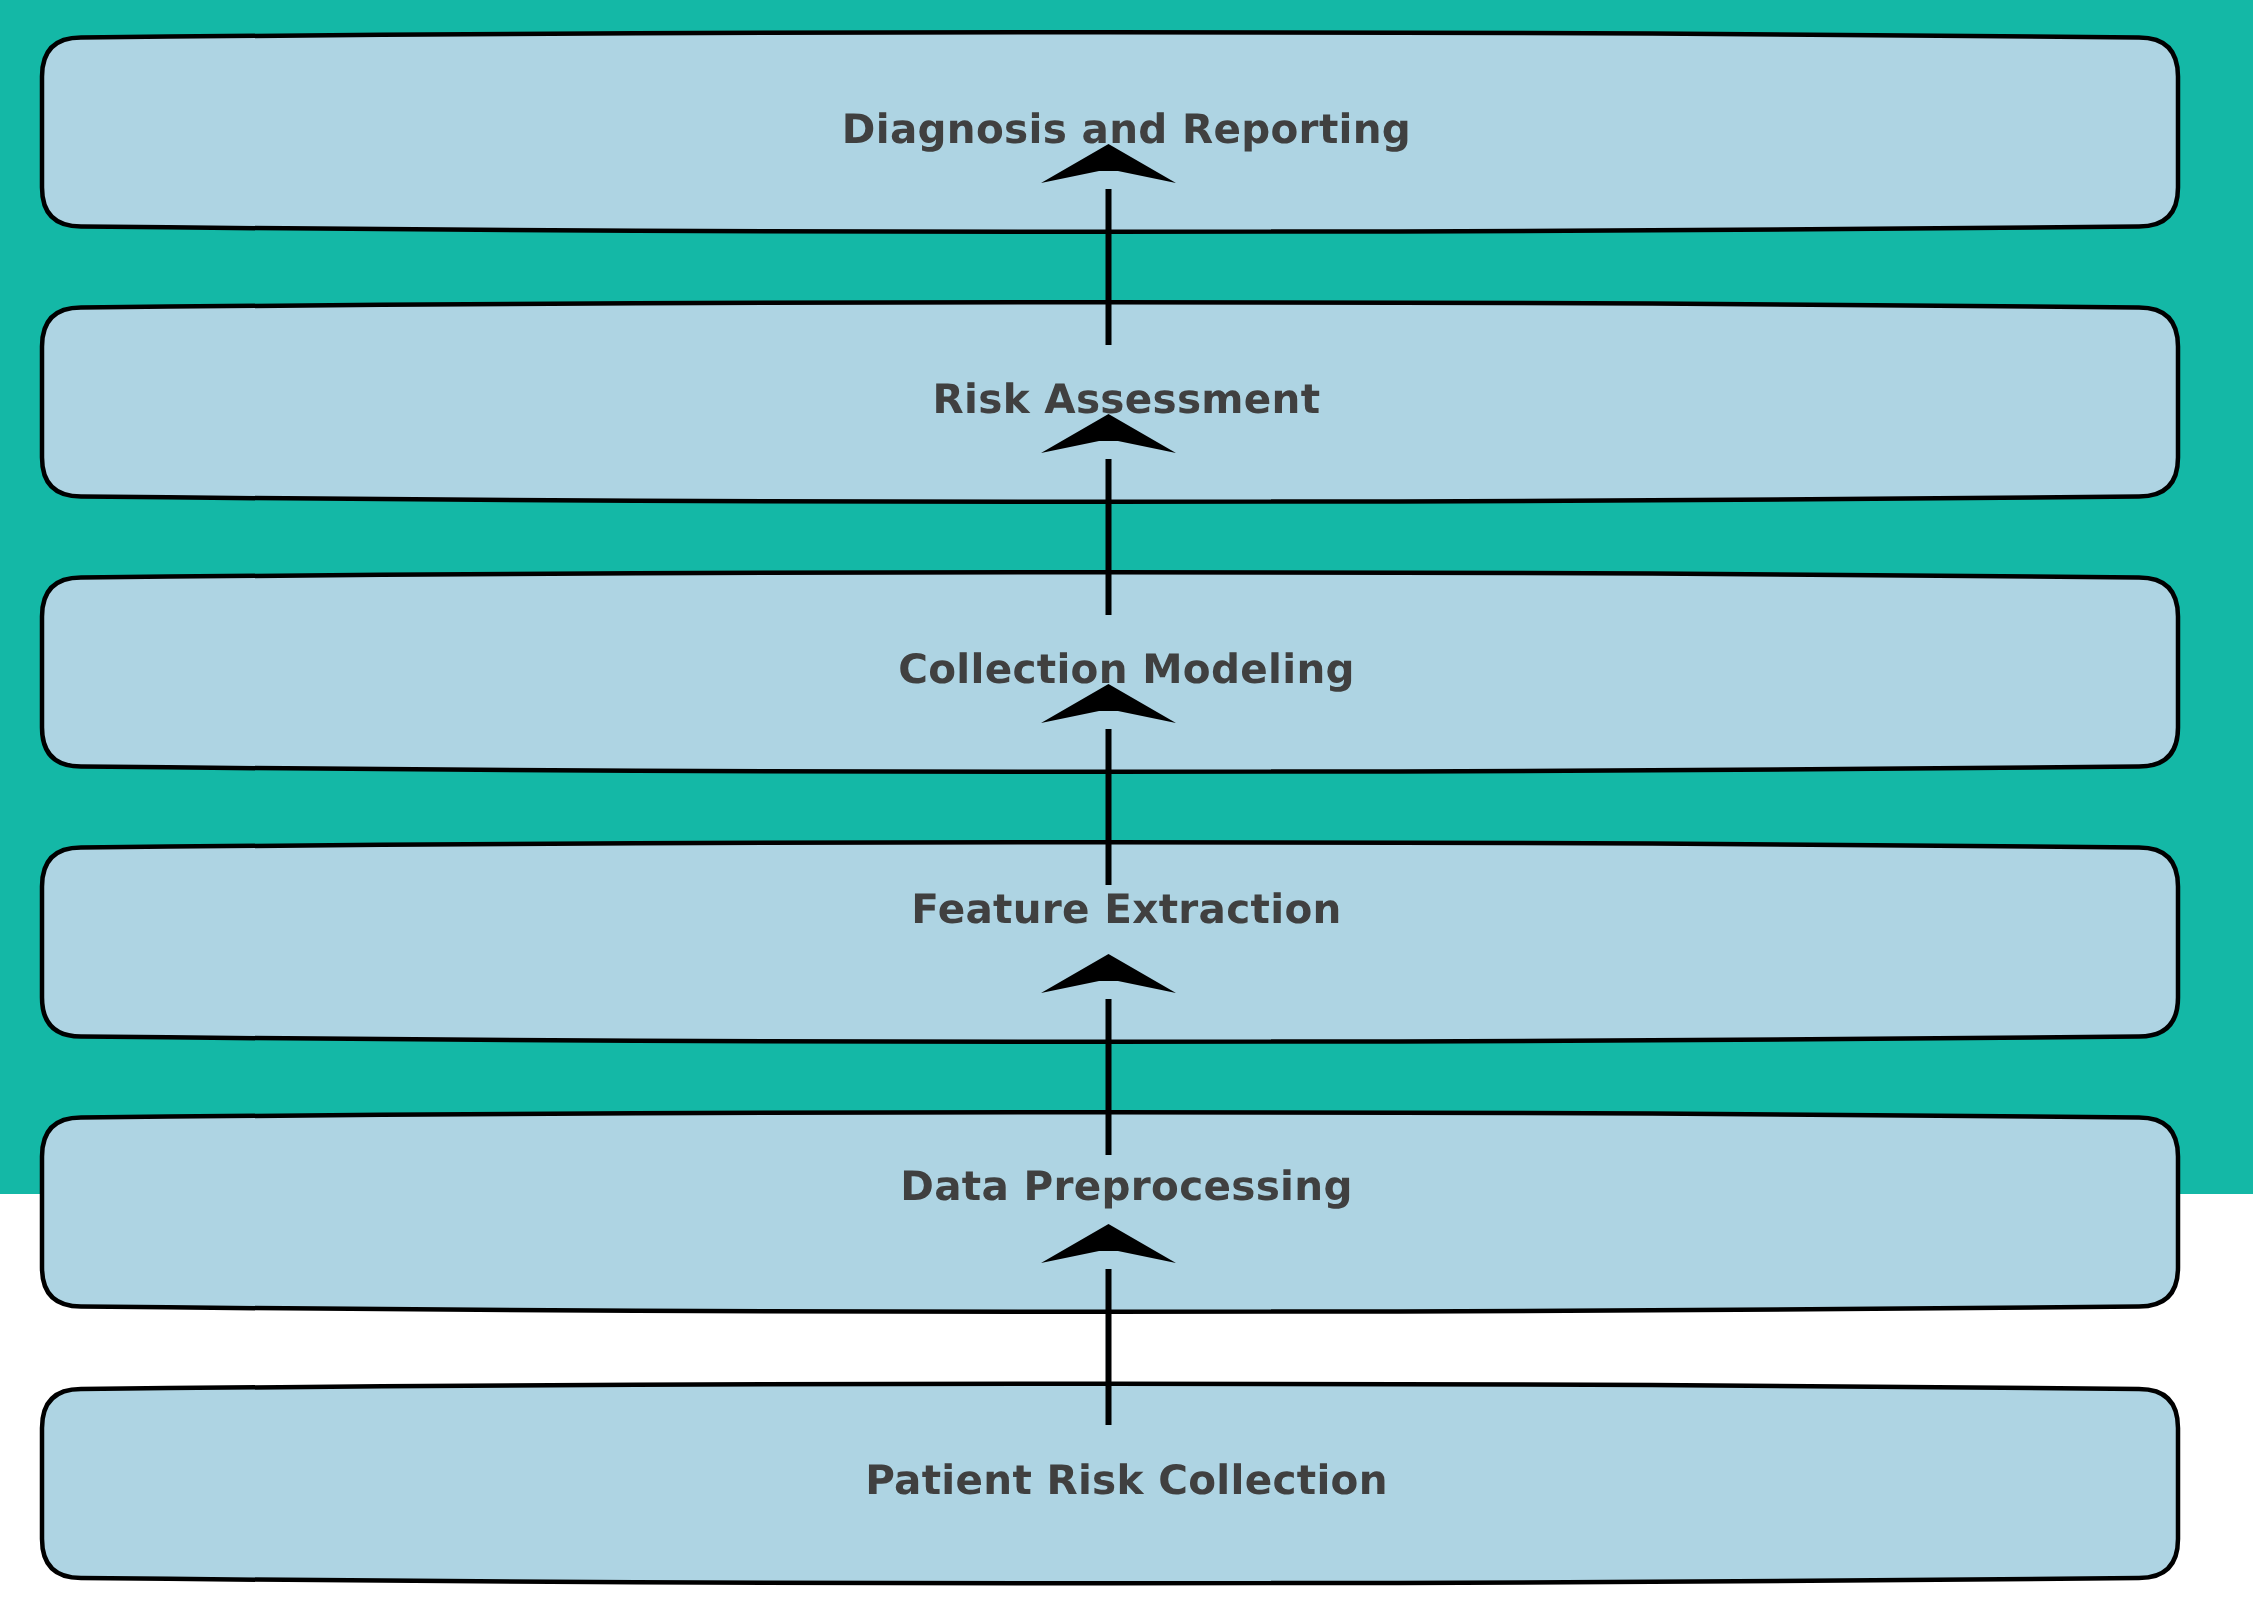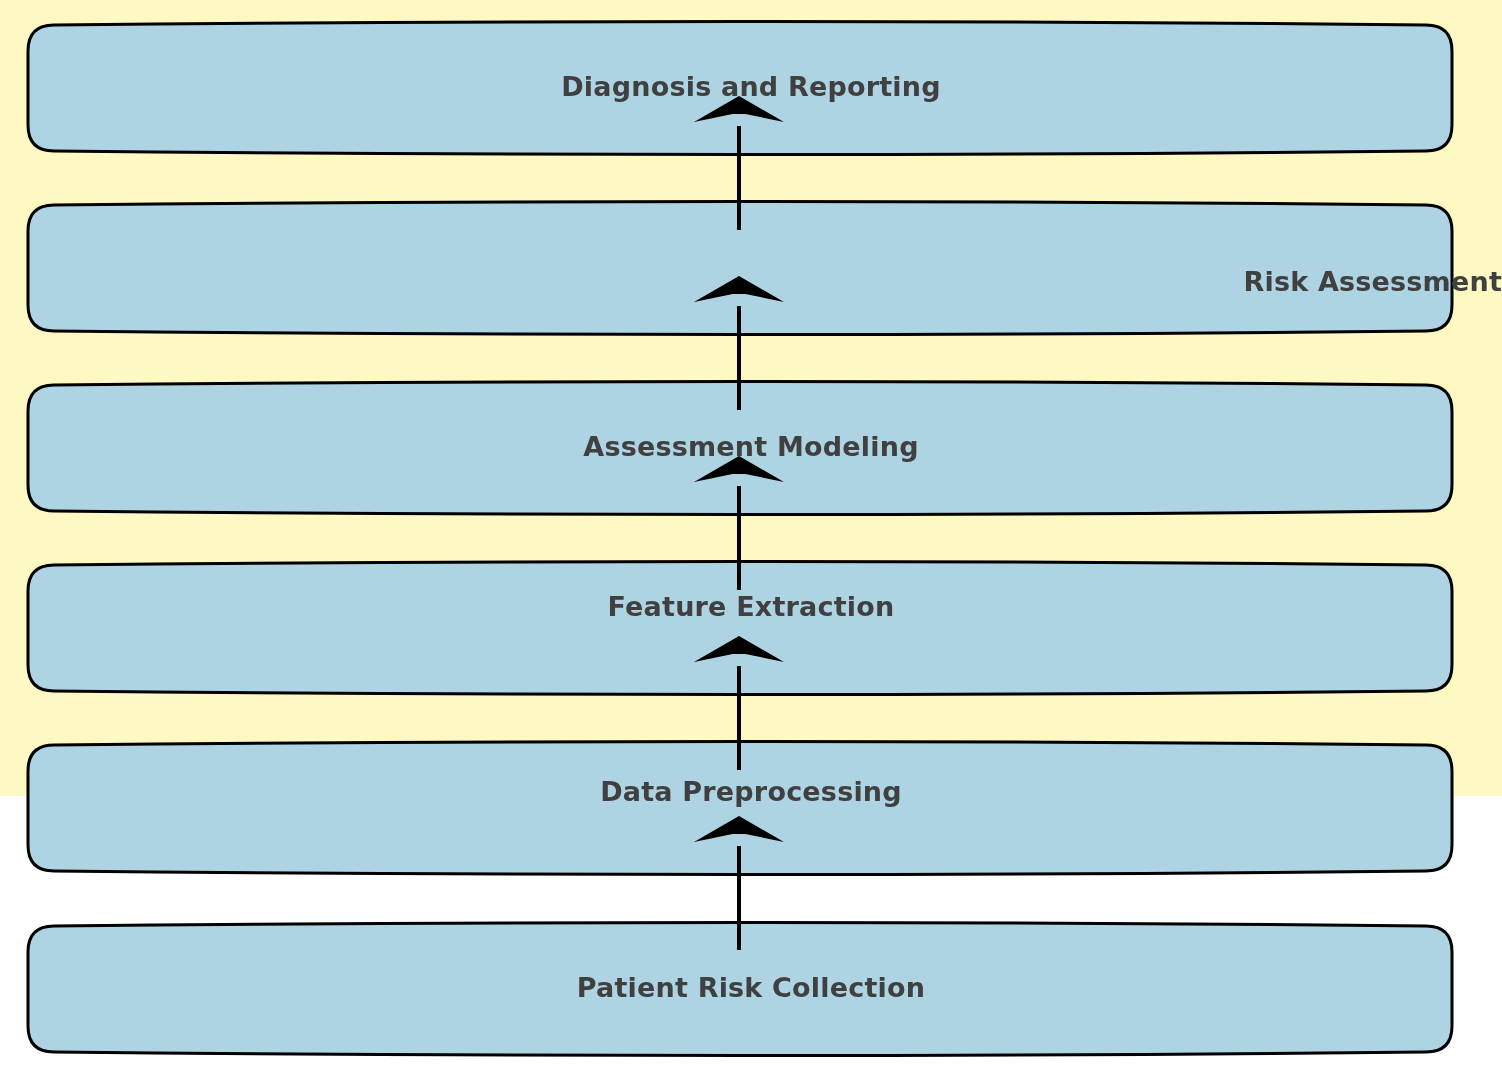--- a/index.html
+++ b/index.html
@@ -11,21 +11,21 @@
     width: 1502px;
     height: 1080px;
     font-family: "DejaVu Sans", sans-serif;
     overflow: hidden;
   }
 
   #diagram-root {
     position: relative;
     width: 1502px;
     height: 796px;
-    background: #fef9c3;
+    background: #14b8a6;
   }
 
   
   #flow-svg {
     position: absolute;
     left: 0;
     top: 0;
     width: 1502px;
     height: 1080px;
     display: block;
@@ -91,23 +91,23 @@
           <line x1="739" y1="230" x2="739" y2="126" stroke="#000000" stroke-width="4"></line>
           <path d="M 739 96 L 784 122 L 745.3 114 L 732.7 114 L 694 122 Z" fill="#000000"></path>
         </g>
       </g>
   </svg>
 
   <div id="labels-layer">
       <div class="node-hit" style="left: 28px; top: 25px; width: 1424px; height: 126px;"></div>
       <div class="node-label" style="top: 73px;">Diagnosis and Reporting</div>
       <div class="node-hit" style="left: 28px; top: 205px; width: 1424px; height: 126px;"></div>
-      <div class="node-label" style="top: 268px; text-align: right;">Risk Assessment</div>
+      <div class="node-label" style="top: 253px;">Risk Assessment</div>
       <div class="node-hit" style="left: 28px; top: 385px; width: 1424px; height: 126px;"></div>
-      <div class="node-label" style="top: 433px;">Assessment Modeling</div>
+      <div class="node-label" style="top: 433px;">Collection Modeling</div>
       <div class="node-hit" style="left: 28px; top: 565px; width: 1424px; height: 126px;"></div>
       <div class="node-label" style="top: 593px;">Feature Extraction</div>
       <div class="node-hit" style="left: 28px; top: 745px; width: 1424px; height: 126px;"></div>
       <div class="node-label" style="top: 778px;">Data Preprocessing</div>
       <div class="node-hit" style="left: 28px; top: 926px; width: 1424px; height: 126px;"></div>
       <div class="node-label" style="top: 974px;">Patient Risk Collection</div>
     </div>
 
 </div>
 

